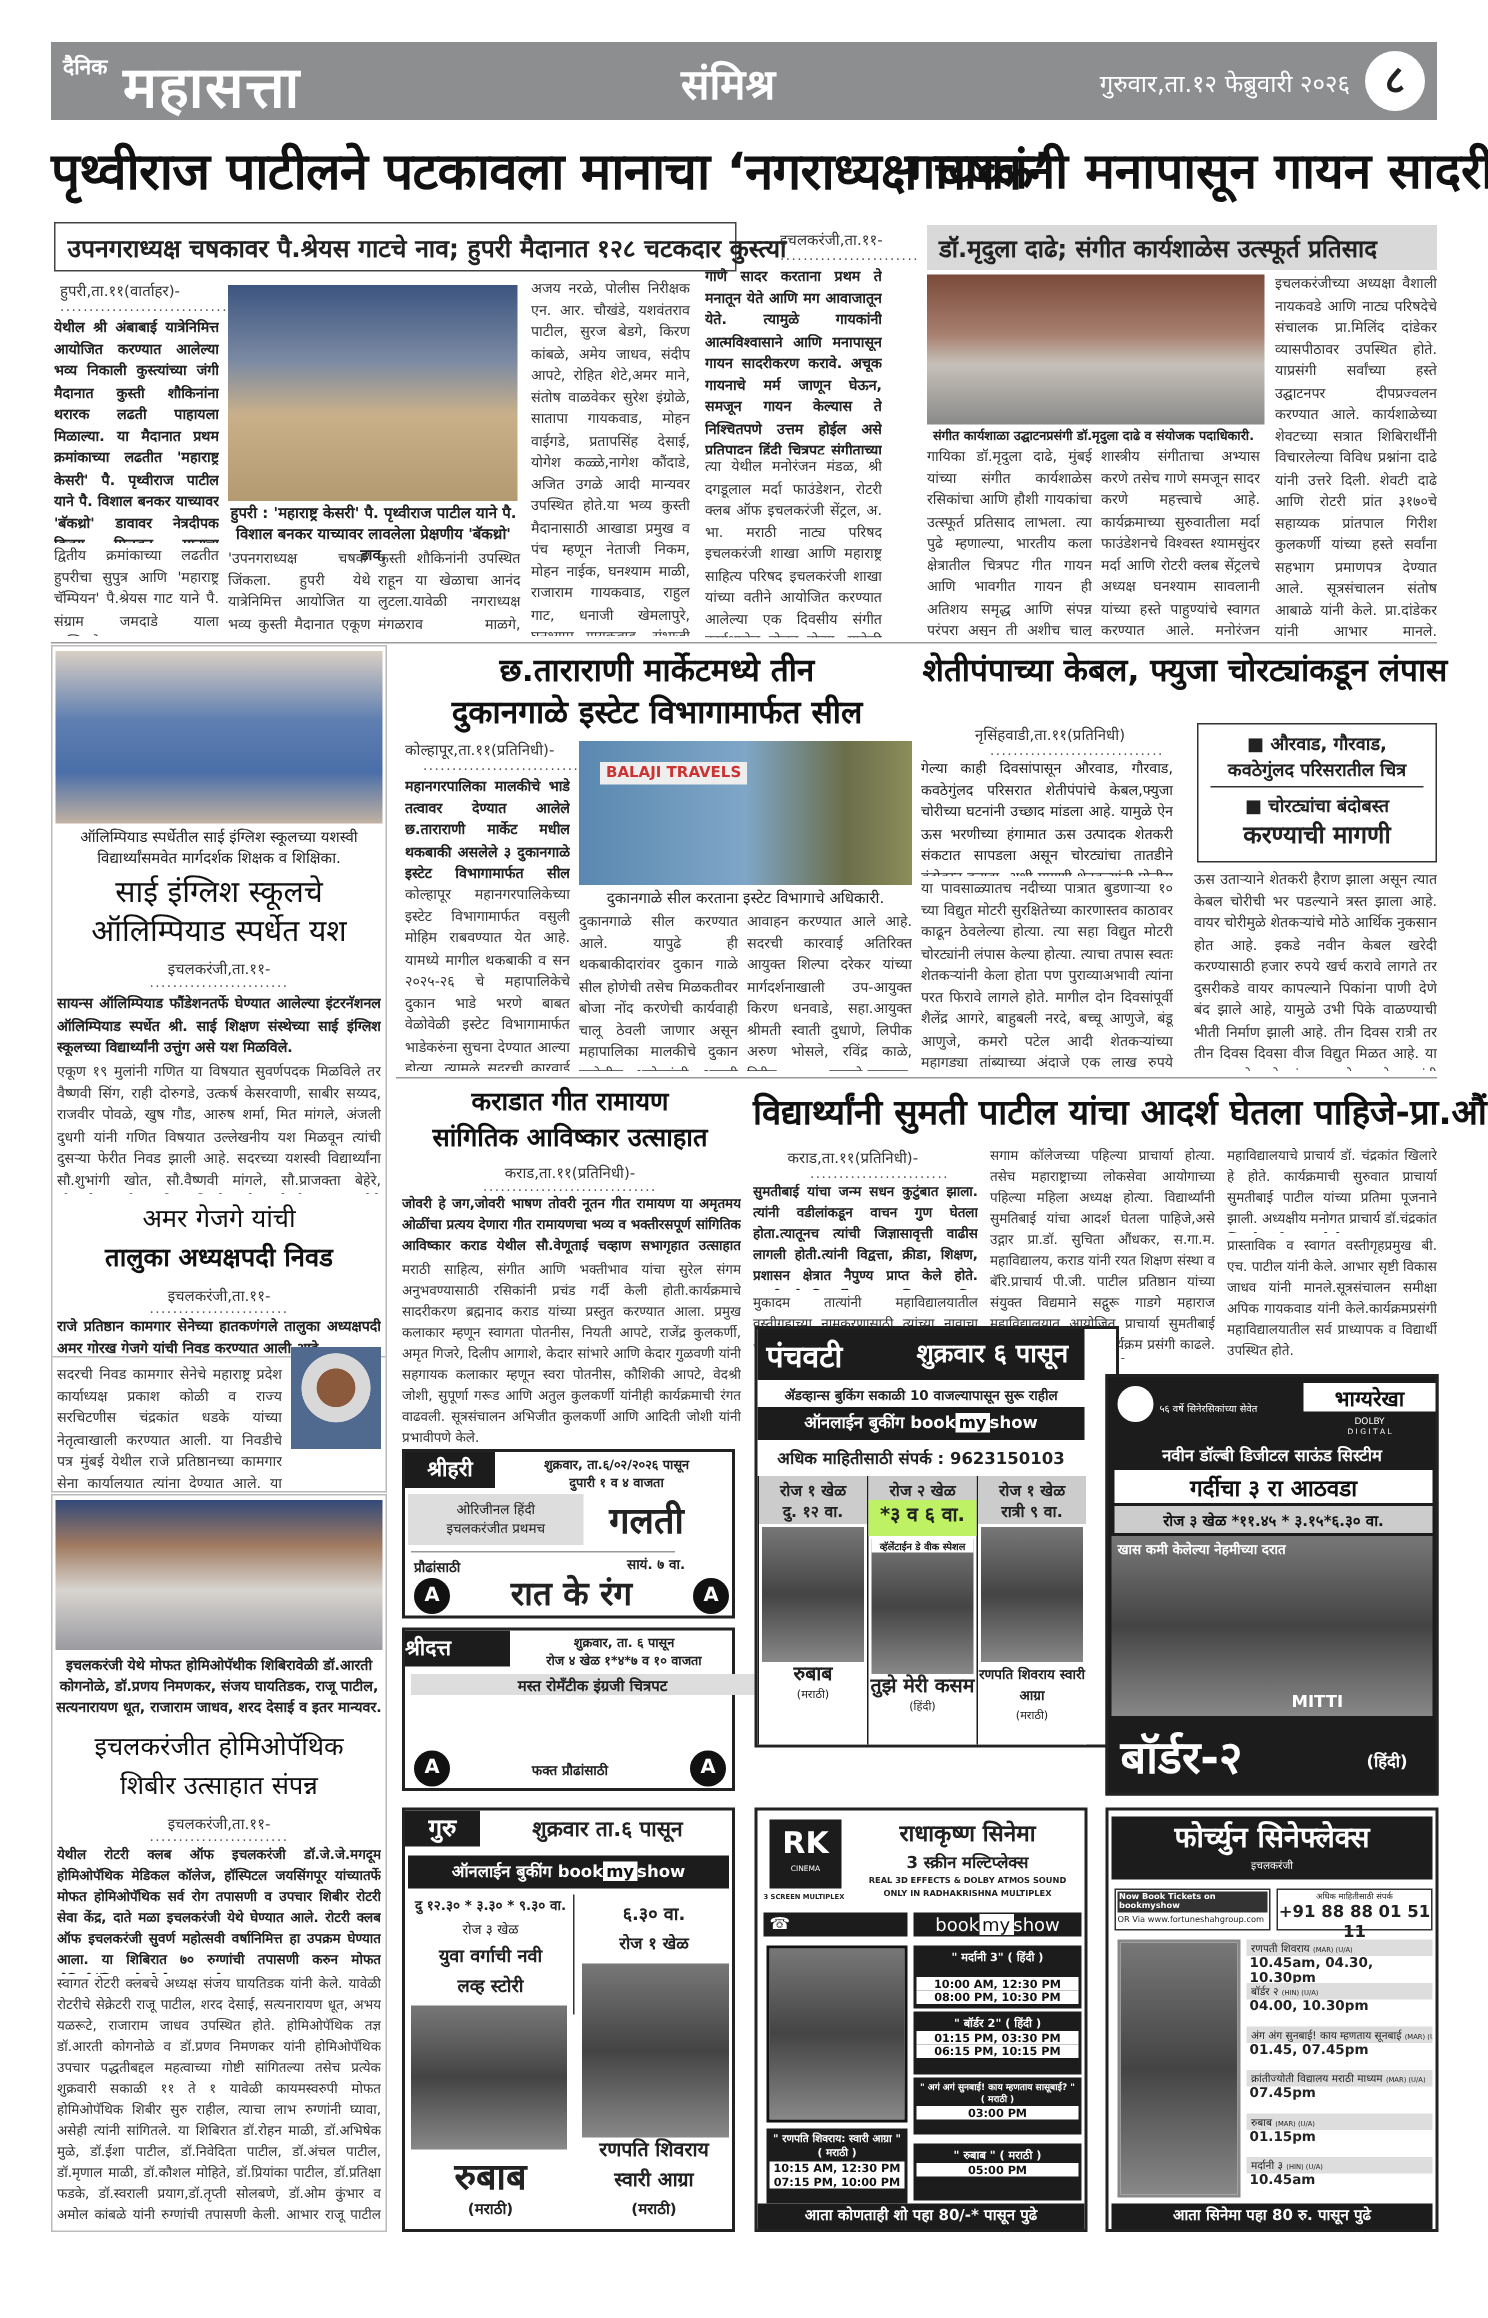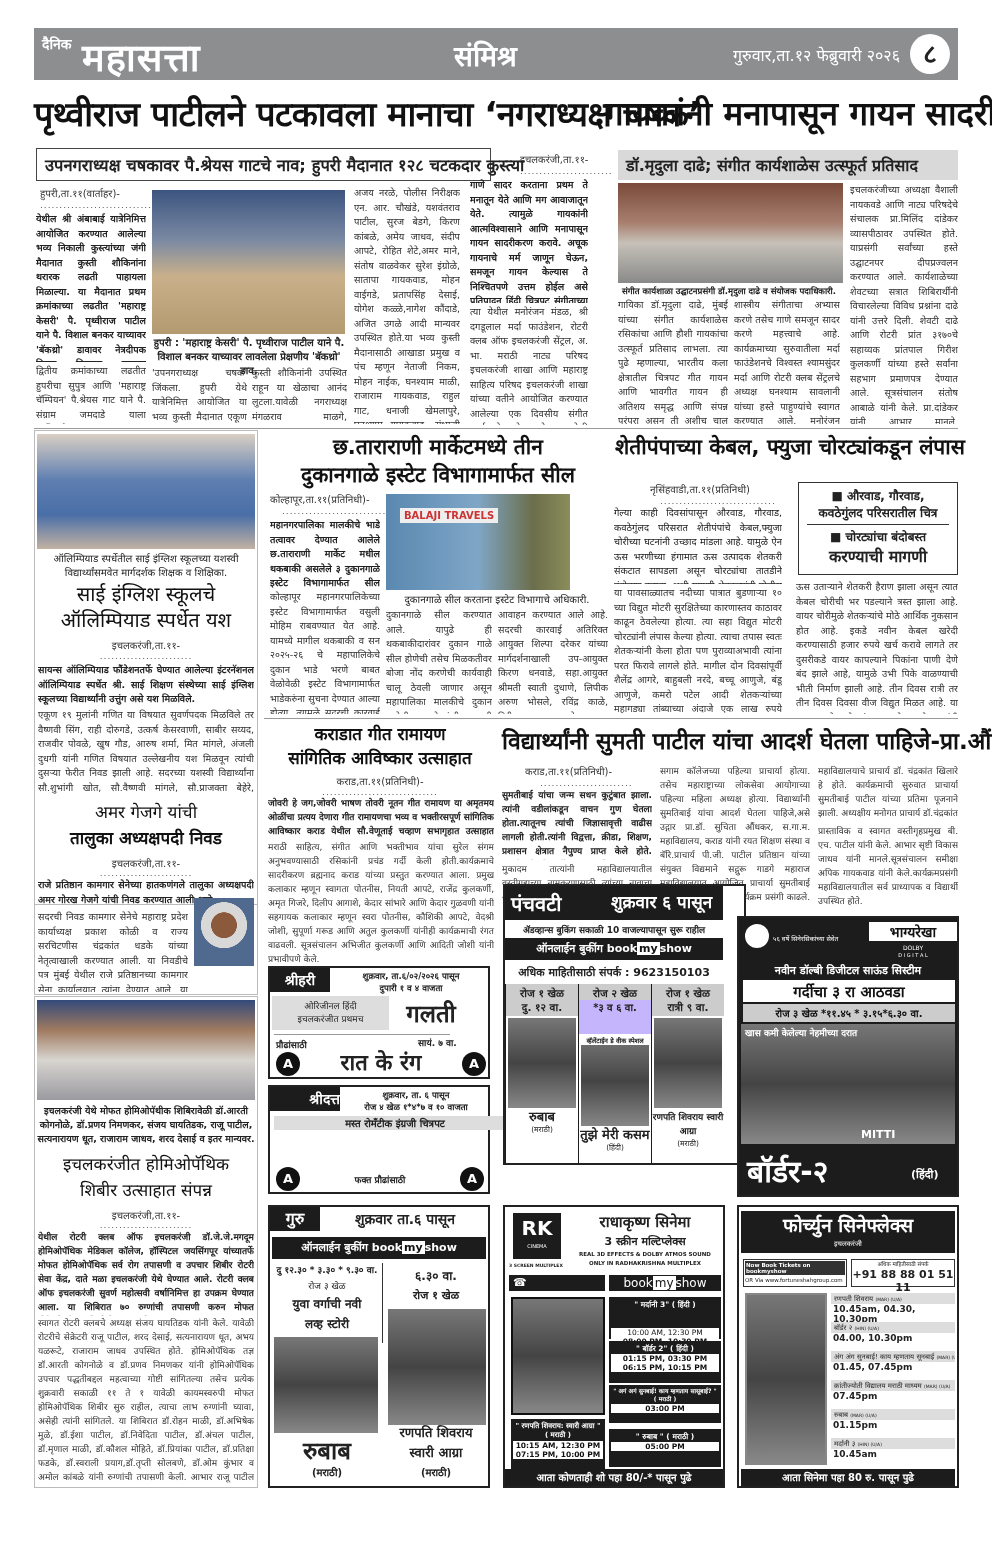--- a/index.html
+++ b/index.html
@@ -101,21 +101,21 @@
 <div class="abs dots center" style="left:37px;top:1220px;width:218px">........................</div>
 <div class="abs body bold" style="left:38px;top:1230px;width:216px;height:86px;overflow:hidden;font-size:9px;line-height:14px">येथील रोटरी क्लब ऑफ इचलकरंजी डॉ.जे.जे.मगदूम होमिओपॅथिक मेडिकल कॉलेज, हॉस्पिटल जयसिंगपूर यांच्यातर्फे मोफत होमिओपॅथिक सर्व रोग तपासणी व उपचार शिबीर रोटरी सेवा केंद्र, दाते मळा इचलकरंजी येथे घेण्यात आले. रोटरी क्लब ऑफ इचलकरंजी सुवर्ण महोत्सवी वर्षानिमित्त हा उपक्रम घेण्यात आला. या शिबिरात ७० रुग्णांची तपासणी करुन मोफत होमिओपॅथिक औषधे देण्यात आले.</div>
 <div class="abs body" style="left:38px;top:1316px;width:216px;height:168px;overflow:hidden;font-size:9px;line-height:14px">स्वागत रोटरी क्लबचे अध्यक्ष संजय घायतिडक यांनी केले. यावेळी रोटरीचे सेक्रेटरी राजू पाटील, शरद देसाई, सत्यनारायण धूत, अभय यळरूटे, राजाराम जाधव उपस्थित होते. होमिओपॅथिक तज्ञ डॉ.आरती कोगनोळे व डॉ.प्रणव निमणकर यांनी होमिओपॅथिक उपचार पद्धतीबद्दल महत्वाच्या गोष्टी सांगितल्या तसेच प्रत्येक शुक्रवारी सकाळी ११ ते १ यावेळी कायमस्वरुपी मोफत होमिओपॅथिक शिबीर सुरु राहील, त्याचा लाभ रुग्णांनी घ्यावा, असेही त्यांनी सांगितले. या शिबिरात डॉ.रोहन माळी, डॉ.अभिषेक मुळे, डॉ.ईशा पाटील, डॉ.निवेदिता पाटील, डॉ.अंचल पाटील, डॉ.मृणाल माळी, डॉ.कौशल मोहिते, डॉ.प्रियांका पाटील, डॉ.प्रतिक्षा फडके, डॉ.स्वराली प्रयाग,डॉ.तृप्ती सोलबणे, डॉ.ओम कुंभार व अमोल कांबळे यांनी रुग्णांची तपासणी केली. आभार राजू पाटील यांनी मानले.</div>
 
 <div class="abs headline center" style="left:268px;top:432px;width:340px;font-size:21px">छ.ताराराणी मार्केटमध्ये तीन</div>
 <div class="abs headline center" style="left:268px;top:460px;width:340px;font-size:21px">दुकानगाळे इस्टेट विभागामार्फत सील</div>
 <div class="abs dateline" style="left:270px;top:492px">कोल्हापूर,ता.११(प्रतिनिधी)-</div>
 <div class="abs dots" style="left:282px;top:506px">..............................</div>
 <div class="abs body bold" style="left:270px;top:518px;width:110px;height:70px;overflow:hidden">महानगरपालिका मालकीचे भाडे तत्वावर देण्यात आलेले छ.ताराराणी मार्केट मधील थकबाकी असलेले ३ दुकानगाळे इस्टेट विभागामार्फत सील करण्यात आले.</div>
 <div class="abs body" style="left:270px;top:590px;width:110px;height:124px;overflow:hidden">कोल्हापूर महानगरपालिकेच्या इस्टेट विभागामार्फत वसुली मोहिम राबवण्यात येत आहे. यामध्ये मागील थकबाकी व सन २०२५-२६ चे महापालिकेचे दुकान भाडे भरणे बाबत वेळोवेळी इस्टेट विभागामार्फत भाडेकरुंना सुचना देण्यात आल्या होत्या. त्यामुळे सदरची कारवाई छ.ताराराणी मार्केट येथे राबविण्यात आली. यावेळी थकीत असलेले ३</div>
-<div class="abs photo shop" style="left:386px;top:494px;width:184px;height:96px">
+<div class="abs photo shop" style="left:386px;top:494px;width:222px;height:96px">
   <span style="position:absolute;left:14px;top:14px;background:#eee;color:#c33;font-weight:bold;font-size:10px;padding:2px 4px">BALAJI TRAVELS</span>
 </div>
 <div class="abs caption" style="left:384px;top:593px;width:226px;font-weight:normal">दुकानगाळे सील करताना इस्टेट विभागाचे अधिकारी.</div>
 <div class="abs body" style="left:386px;top:608px;width:106px;height:106px;overflow:hidden">दुकानगाळे सील करण्यात आले. यापुढे ही थकबाकीदारांवर दुकान गाळे सील होणेची तसेच मिळकतीवर बोजा नोंद करणेची कार्यवाही चालू ठेवली जाणार असून महापालिका मालकीचे दुकान गाळेतील भाडेकरुंनी आपली थकबाकी मुदतीत भरण्यात यावी असे इस्टेट विभागाच्यावतीने</div>
 <div class="abs body" style="left:498px;top:608px;width:110px;height:106px;overflow:hidden">आवाहन करण्यात आले आहे. सदरची कारवाई अतिरिक्त आयुक्त शिल्पा दरेकर यांच्या मार्गदर्शनाखाली उप-आयुक्त किरण धनवाडे, सहा.आयुक्त श्रीमती स्वाती दुधाणे, लिपीक अरुण भोसले, रविंद्र काळे, गिरीष नलवडे-जामदार, अविष्कार भोजे, रविंद्र कांबळे, सदानंद फाळके यांनी केली.</div>
 
 <div class="abs headline" style="left:615px;top:432px;font-size:21px">शेतीपंपाच्या केबल, फ्युजा चोरट्यांकडून लंपास</div>
 <div class="abs dateline" style="left:650px;top:482px">नृसिंहवाडी,ता.११(प्रतिनिधी)</div>
 <div class="abs dots" style="left:660px;top:496px">..............................</div>
 <div class="abs body bold" style="left:614px;top:506px;width:168px;height:78px;overflow:hidden;font-weight:normal">गेल्या काही दिवसांपासून औरवाड, गौरवाड, कवठेगुंलद परिसरात शेतीपंपांचे केबल,फ्युजा चोरीच्या घटनांनी उच्छाद मांडला आहे. यामुळे ऐन ऊस भरणीच्या हंगामात ऊस उत्पादक शेतकरी संकटात सापडला असून चोरट्यांचा तातडीने बंदोबस्त करावा, अशी मागणी शेतकऱ्यांनी पोलीस प्रशासनाकडे केली आहे.</div>
@@ -159,21 +159,21 @@
   <div class="abs center" style="left:104px;top:28px;width:114px;font-size:24px;font-weight:bold">गलती</div>
   <div class="abs" style="left:4px;top:66px;width:176px;height:1px;background:#999"></div>
   <div class="abs" style="left:6px;top:70px;font-size:9px;font-weight:bold">प्रौढांसाठी</div>
   <div class="abs" style="left:148px;top:68px;font-size:9px;font-weight:bold">सायं. ७ वा.</div>
   <div class="abs circA" style="left:6px;top:84px">A</div>
   <div class="abs center" style="left:36px;top:78px;width:150px;font-size:22px;font-weight:bold">रात के रंग</div>
   <div class="abs circA" style="left:192px;top:84px">A</div>
 </div>
 
 <div class="abs ad" style="left:268px;top:1085px;width:222px;height:109px">
-  <div class="abs blk" style="left:0;top:0;width:70px;height:24px;font-weight:bold;font-size:14px;text-align:right;line-height:24px">श्रीदत्त</div>
+  <div class="abs blk" style="left:0;top:0;width:70px;height:24px;font-weight:bold;font-size:14px;text-align:left;line-height:24px">श्रीदत्त</div>
   <div class="abs center" style="left:72px;top:2px;width:148px;font-size:8.5px;font-weight:bold">शुक्रवार, ता. ६ पासून</div>
   <div class="abs center" style="left:72px;top:14px;width:148px;font-size:8.5px;font-weight:bold">रोज ४ खेळ १*४*७ व १० वाजता</div>
   <div class="abs center" style="left:4px;top:29px;width:242px;background:#ddd;font-size:10px;font-weight:bold">मस्त रोमँटीक इंग्रजी चित्रपट</div>
   <div class="abs circA" style="left:6px;top:80px">A</div>
   <div class="abs center" style="left:40px;top:86px;width:140px;font-size:9px;font-weight:bold">फक्त प्रौढांसाठी</div>
   <div class="abs circA" style="left:190px;top:80px">A</div>
 </div>
 
 <div class="abs ad" style="left:503px;top:884px;width:243px;height:281px">
   <div class="abs blk" style="left:0;top:0;width:218px;height:34px">
@@ -192,21 +192,21 @@
       <div class="center" style="background:#ccc;font-size:10.5px;font-weight:bold;padding-top:2px">रोज १ खेळ</div>
       <div class="center" style="background:#ccc;font-size:10.5px;font-weight:bold;padding-bottom:2px">दु. १२ वा.</div>
       <div class="poster" style="height:90px;margin:2px;position:relative">
         <div class="center" style="font-size:6.5px;font-weight:bold;background:#fff;color:#111"></div>
       </div>
       <div class="center" style="font-size:13px;font-weight:bold;line-height:14px">रुबाब</div>
       <div class="center" style="font-size:7.5px">(मराठी)</div>
     </div>
     <div class="abs" style="left: 74px; top: 98px; width: 72px; height: 179px; background: rgb(255, 255, 255);">
       <div class="center" style="background:#ccc;font-size:10.5px;font-weight:bold;padding-top:2px">रोज २ खेळ</div>
-      <div class="center" style="background:#c4b5fd;font-size:10px;font-weight:bold;padding-bottom:20px">*३ व ६ वा.</div>
+      <div class="center" style="background:#bef264;font-size:13px;font-weight:bold;padding-bottom:6px">*३ व ६ वा.</div>
       <div class="poster" style="height:90px;margin:2px;position:relative">
         <div class="center" style="font-size:6.5px;font-weight:bold;background:#fff;color:#111">व्हॅलेंटाईन डे वीक स्पेशल</div>
       </div>
       <div class="center" style="font-size:13px;font-weight:bold;line-height:14px">तुझे मेरी कसम</div>
       <div class="center" style="font-size:7.5px">(हिंदी)</div>
     </div>
     <div class="abs" style="left: 147px; top: 98px; width: 72px; height: 179px; background: rgb(255, 255, 255);">
       <div class="center" style="background:#ccc;font-size:10.5px;font-weight:bold;padding-top:2px">रोज १ खेळ</div>
       <div class="center" style="background:#ccc;font-size:10.5px;font-weight:bold;padding-bottom:2px">रात्री ९ वा.</div>
       <div class="poster" style="height:90px;margin:2px;position:relative">
@@ -272,21 +272,21 @@
   <div class="abs poster" style="left:6px;top:90px;width:94px;height:118px;border:2px solid #111"></div>
   <div class="abs blk" style="left:6px;top:212px;width:94px;height:50px;padding:2px">
     <div class="center" style="font-size:7px;font-weight:bold">" रणपति शिवराय: स्वारी आग्रा " ( मराठी )</div>
     <div class="center" style="background:#fff;color:#111;font-size:7.5px;font-weight:bold;margin-top:2px">10:15 AM, 12:30 PM</div>
     <div class="center" style="background:#fff;color:#111;font-size:7.5px;font-weight:bold">07:15 PM, 10:00 PM</div>
   </div>
   <div id="rk-shows"></div>
   <div class="abs blk center" style="left:0;top:262px;width:218px;height:17px;font-size:10px;font-weight:bold;line-height:17px">आता कोणताही शो पहा 80/-* पासून पुढे</div>
 <div class="abs blk" style="left: 104px; top: 90px; width: 112px; height: 42px; padding: 2px;">
       <div class="center" style="font-size:7.5px;font-weight:bold">" मर्दानी 3" ( हिंदी )</div>
-      <div class="center" style="background:#fff;color:#111;font-size:7.5px;font-weight:normal;margin-top:19px">10:00 AM, 12:30 PM</div>
+      <div class="center" style="background:#fff;color:#111;font-size:7.5px;font-weight:bold;margin-top:9px">10:00 AM, 12:30 PM</div>
       <div class="center" style="background:#fff;color:#111;font-size:7.5px;font-weight:bold">08:00 PM, 10:30 PM</div>
     </div>
     <div class="abs blk" style="left: 104px; top: 134px; width: 112px; height: 42px; padding: 2px;">
       <div class="center" style="font-size:7.5px;font-weight:bold">" बॉर्डर 2" ( हिंदी )</div>
       <div class="center" style="background:#fff;color:#111;font-size:7.5px;font-weight:bold;margin-top:1px">01:15 PM, 03:30 PM</div>
       <div class="center" style="background:#fff;color:#111;font-size:7.5px;font-weight:bold">06:15 PM, 10:15 PM</div>
     </div>
     <div class="abs blk" style="left: 104px; top: 178px; width: 112px; height: 38px; padding: 2px;">
       <div class="center" style="font-size:6px;font-weight:bold">" अगं अगं सुनबाई! काय म्हणताय सासूबाई? " ( मराठी )</div>
       <div class="center" style="background:#fff;color:#111;font-size:7.5px;font-weight:bold;margin-top:1px">03:00 PM</div>

